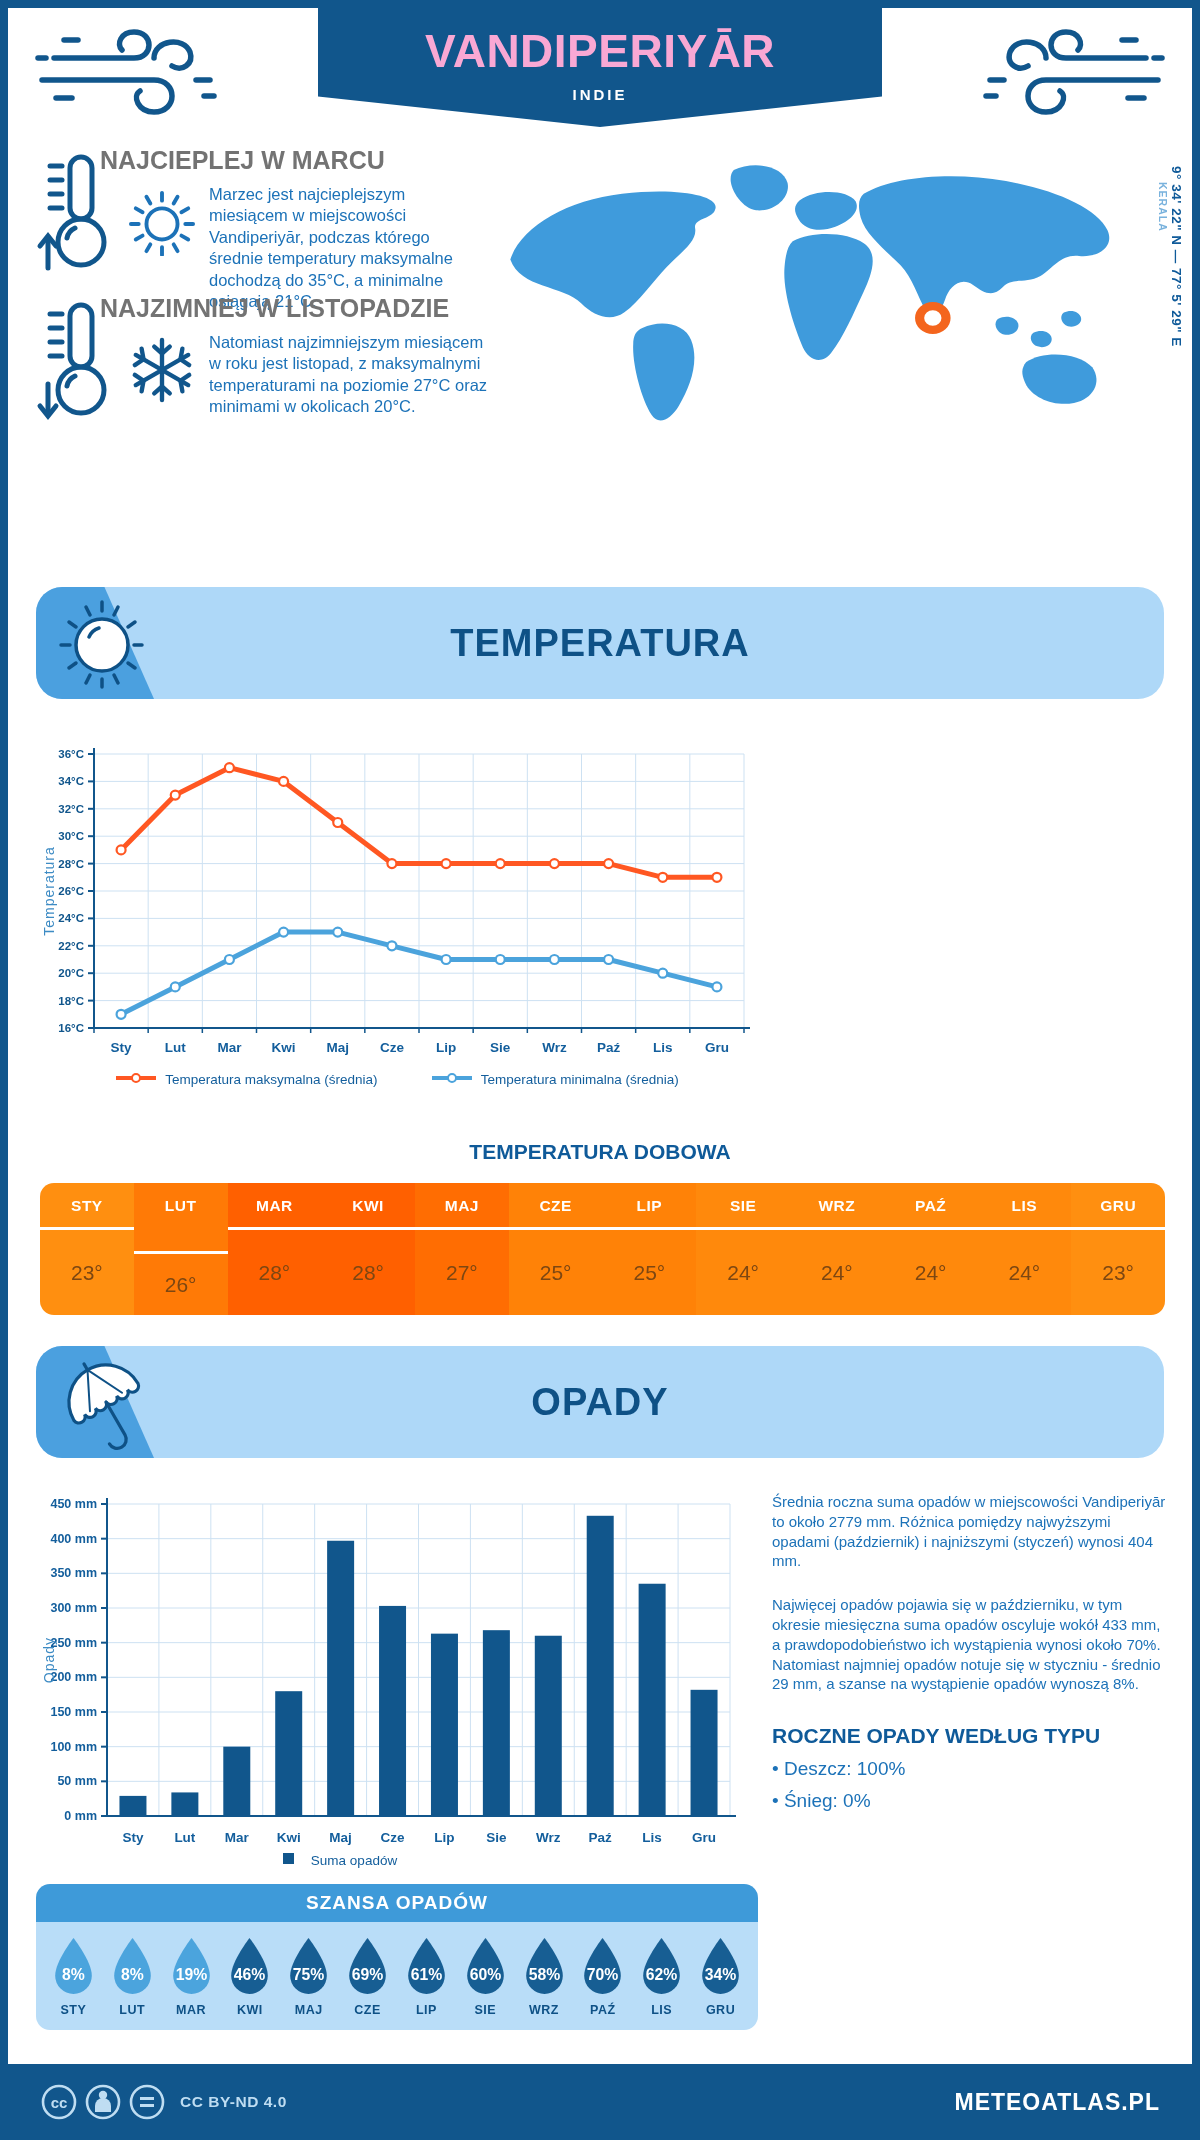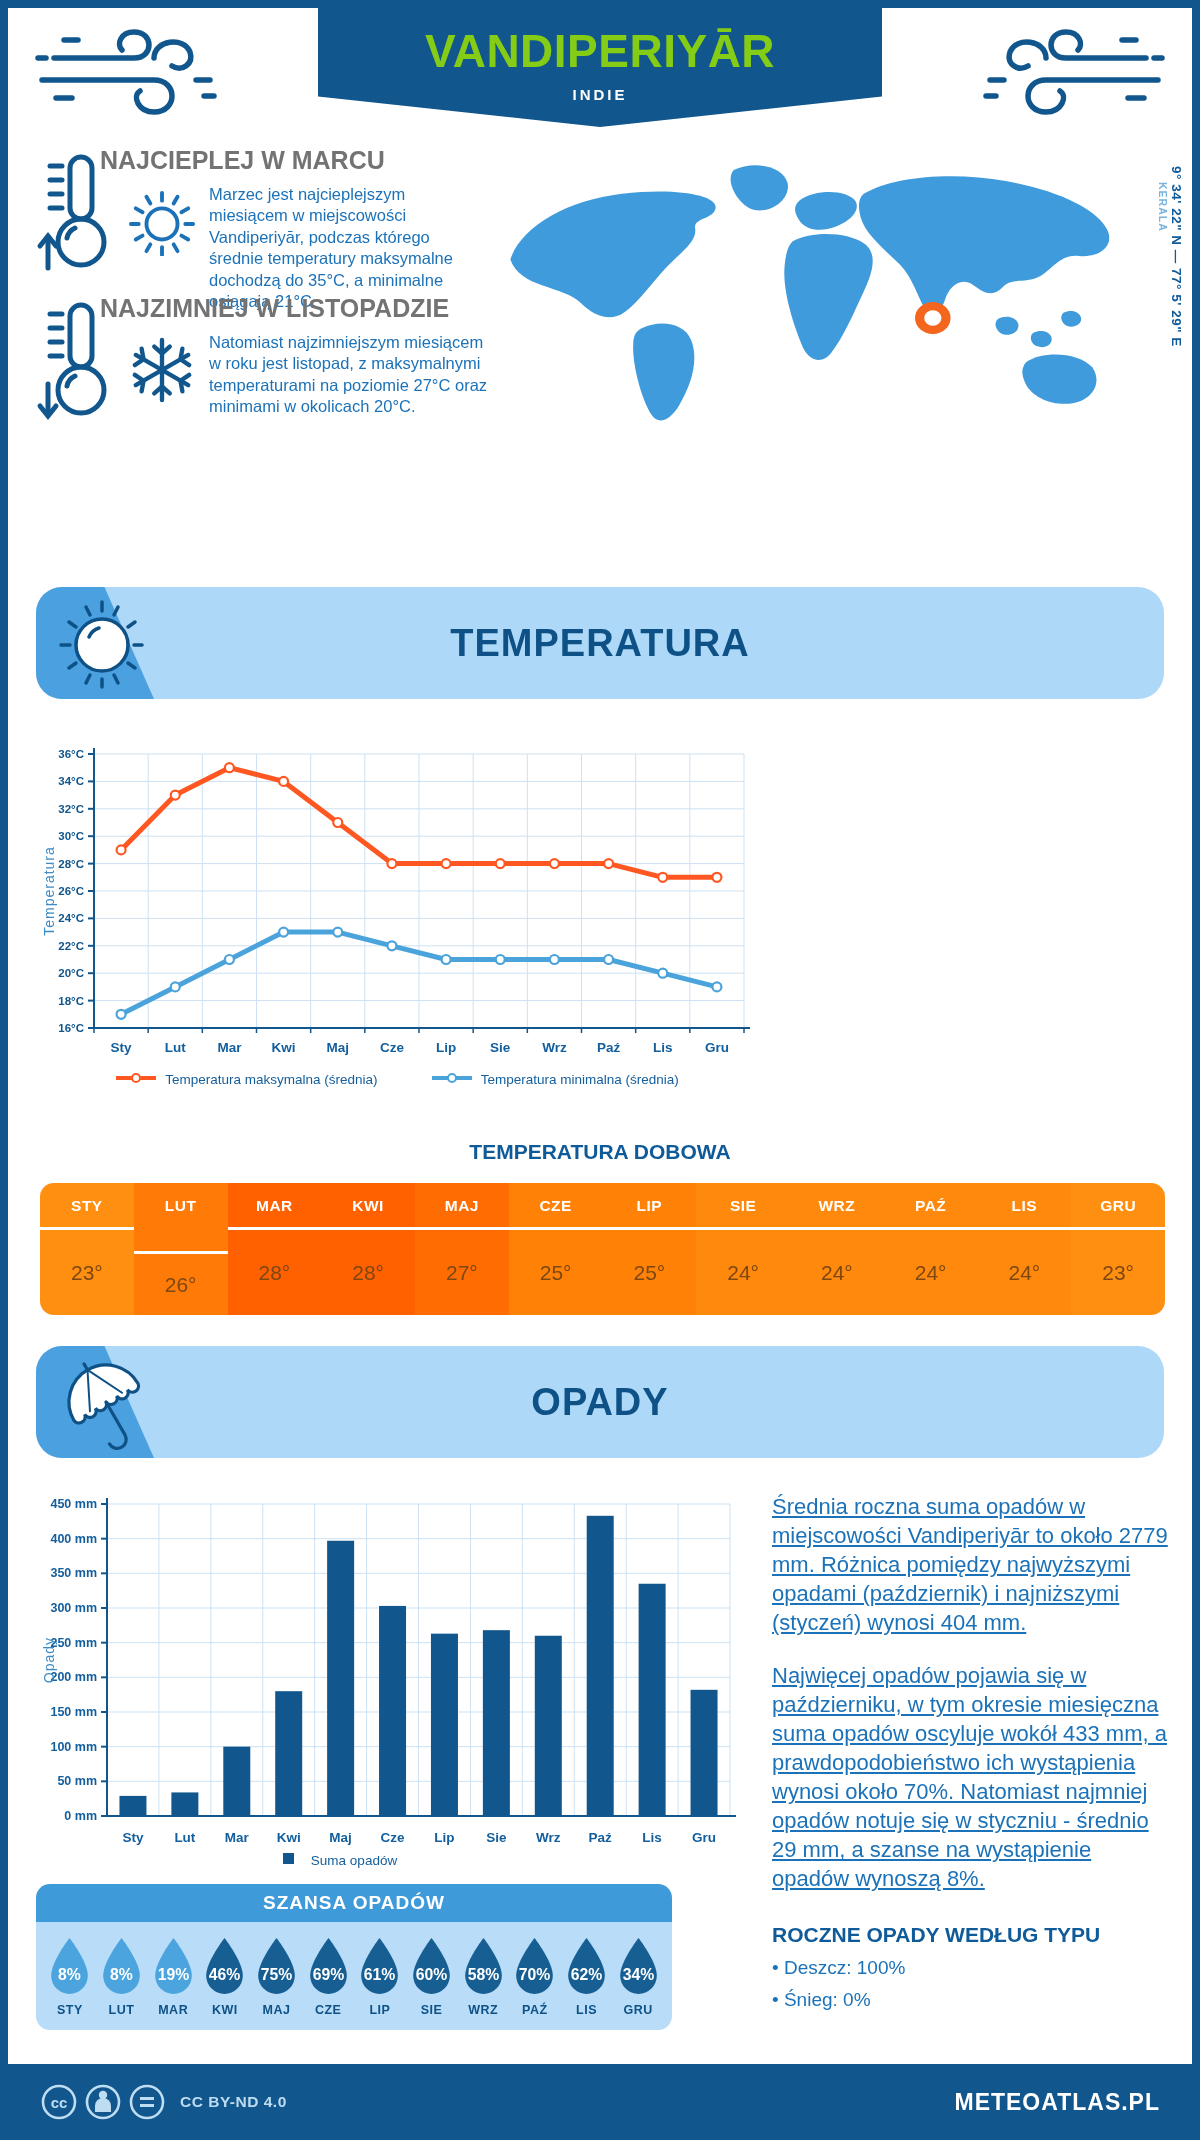--- a/index.html
+++ b/index.html
@@ -7,21 +7,21 @@
   #page { position:relative; width:1200px; height:2140px; margin:0 auto; background:#fff; overflow:hidden; }
 
   .edge { position:absolute; background:#11568C; z-index:30; }
   .edge.top { top:0; left:0; right:0; height:8px; }
   .edge.left { top:0; left:0; bottom:0; width:8px; }
   .edge.right { top:0; right:0; bottom:0; width:8px; }
 
   
   .title-banner { position:absolute; left:318px; top:0; width:564px; height:127px; background:#11568C;
     clip-path:polygon(0 0,100% 0,100% 76%,50% 100%,0 76%); z-index:31; text-align:center; }
-  .title-banner h1 { padding-top:24px; color:#84cc16; font-size:46px; font-weight:800; letter-spacing:0.5px; }
+  .title-banner h1 { padding-top:24px; color:#f9a8d4; font-size:46px; font-weight:800; letter-spacing:0.5px; }
   .title-banner .sub { margin-top:8px; color:#fff; font-size:15px; font-weight:600; letter-spacing:3px; }
   .wind { position:absolute; top:20px; }
   .wind.l { left:26px; }
   .wind.r { right:26px; transform:scaleX(-1); }
 
   
   .hl { position:absolute; left:36px; width:452px; }
   .hl .thermo { position:absolute; left:0; top:6px; }
   .hl h2 { margin-left:64px; font-size:25px; font-weight:700; color:#737373; }
   .hl .row { display:flex; margin-left:92px; margin-top:9px; gap:13px; align-items:flex-start; }
@@ -59,27 +59,27 @@
   
   .daily-title { position:absolute; left:0; right:0; top:1140px; text-align:center; font-size:21px; font-weight:800; color:#0F5A99; }
   #daily-table { position:absolute; left:40px; top:1183px; width:1125px; height:132px; border-radius:14px; overflow:hidden; display:flex; }
   .tcol { flex:1; display:flex; flex-direction:column; }
   .tcol .m { height:44px; line-height:46px; text-align:center; color:#fff; font-weight:700; font-size:15.5px; letter-spacing:0.5px; }
   .tcol .v { flex:1; border-top:3px solid #fff; display:flex; align-items:center; justify-content:center;
     font-weight:400; font-size:21px; color:#7D4712; }
 
   
   .precip-text { position:absolute; left:772px; top:1492px; width:400px; }
-  .precip-text p { font-size:22px; line-height:1.32; color:#1C72B8;text-decoration:underline; }
+  .precip-text p { font-size:15px; line-height:1.32; color:#1C72B8; }
   .precip-text p + p { margin-top:24px; }
   .by-type { margin-top:30px; }
   .by-type .bullet { margin-top:10px; font-size:19px; color:#1C72B8; }
 
   
-  #chance { position:absolute; left:36px; top:1884px; width:636px; }
+  #chance { position:absolute; left:36px; top:1884px; width:722px; }
   #chance .head { height:38px; background:#3E9AD9; border-radius:14px 14px 0 0; text-align:center; line-height:38px;
     color:#fff; font-weight:800; font-size:19px; letter-spacing:1px; }
   #chance .body { background:#B9DDF8; border-radius:0 0 14px 14px; padding:15px 8px 13px; display:flex; }
   .drop-cell { flex:1; text-align:center; }
   .drop-cell svg { display:block; margin:0 auto; }
   .drop-cell .mon { margin-top:7px; font-size:12.5px; font-weight:700; letter-spacing:0.5px; color:#0E5186; }
 
   
   footer { position:absolute; left:0; right:0; bottom:0; height:76px; background:#11568C; z-index:40;
     display:flex; align-items:center; justify-content:space-between; padding:0 40px; }

